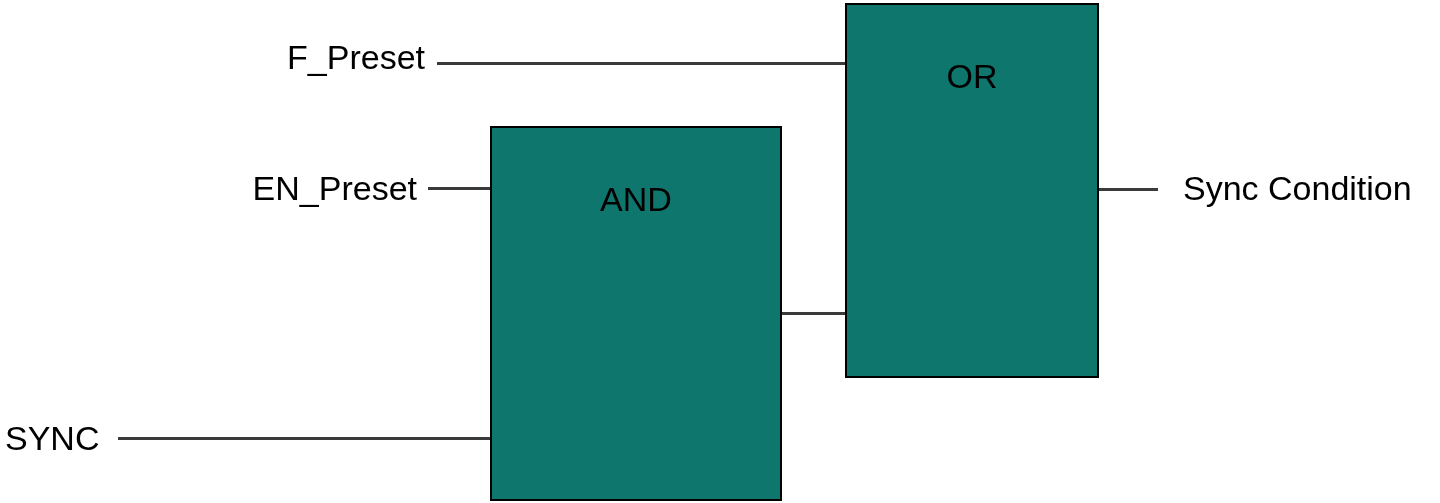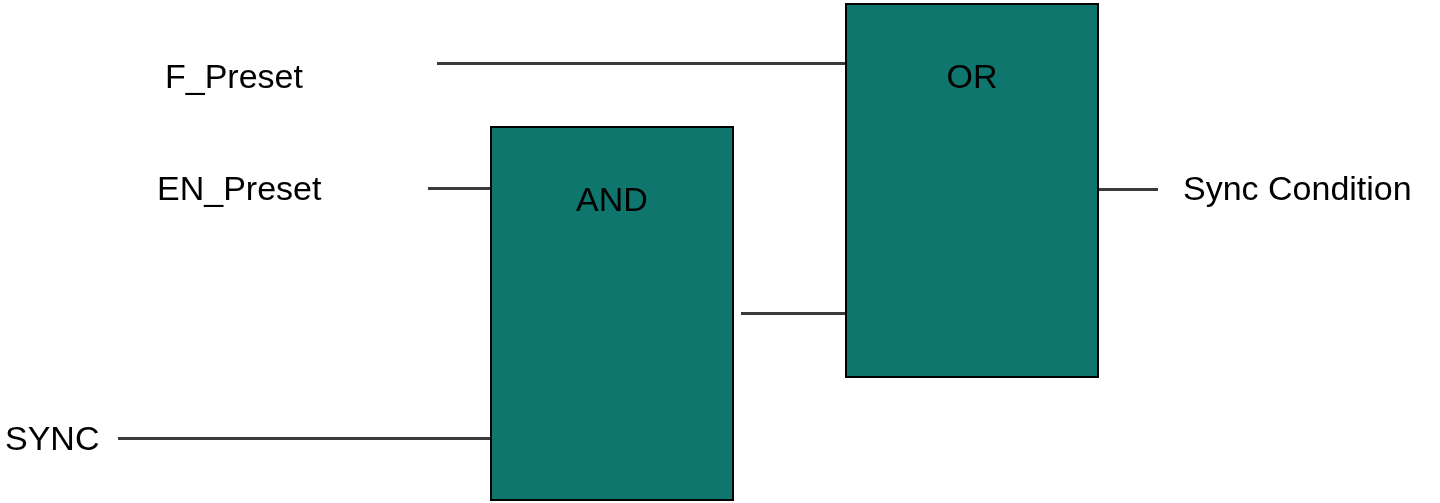--- a/index.html
+++ b/index.html
@@ -43,25 +43,25 @@
     line-height: 40px;
     white-space: nowrap;
   }
   
   #wire-f-preset   { left: 437px;  top: 62px;  width: 408px; }
   #wire-en-preset  { left: 428px;  top: 187px; width: 62px;  }
   #wire-sync       { left: 118px;  top: 437px; width: 372px; }
   #wire-and-or     { left: 741px;  top: 312px; width: 104px; }
   #wire-output     { left: 1098px; top: 188px; width: 60px;  }
   
-  #and-box { left: 490px; top: 126px; width: 244px; height: 375px; padding-left: 16px; }
+  #and-box { left: 490px; top: 126px; width: 292px; height: 375px; padding-left: 16px; }
   #or-box  { left: 845px; top: 3px;   width: 254px; height: 375px; }
   
-  #label-f-preset       { left: 165px;  top: 56px;  width: 260px; text-align: left; }
-  #label-en-preset      { left: 157px;  top: 168px; width: 260px; }
+  #label-f-preset       { left: 165px;  top: 37px;  width: 260px; text-align: right; }
+  #label-en-preset      { left: 157px;  top: 168px; width: 260px; text-align: right; }
   #label-sync           { left: 5px;    top: 418px; }
   #label-sync-condition { left: 1183px; top: 168px; }
 </style>
 </head>
 <body>
 
 <div class="canvas">
 
   <div class="wire" id="wire-f-preset"></div>
   <div class="wire" id="wire-en-preset"></div>

